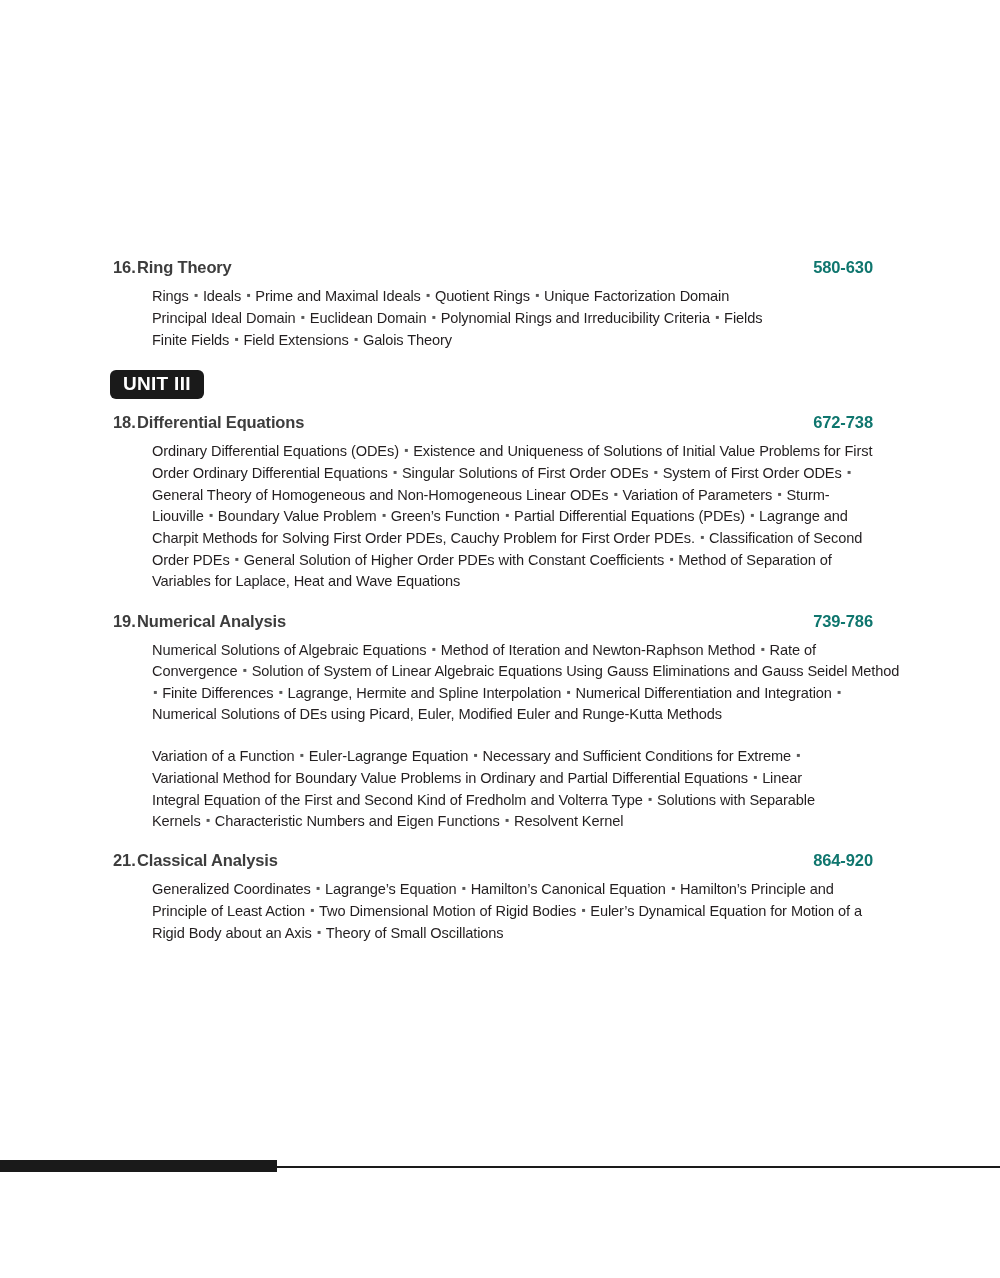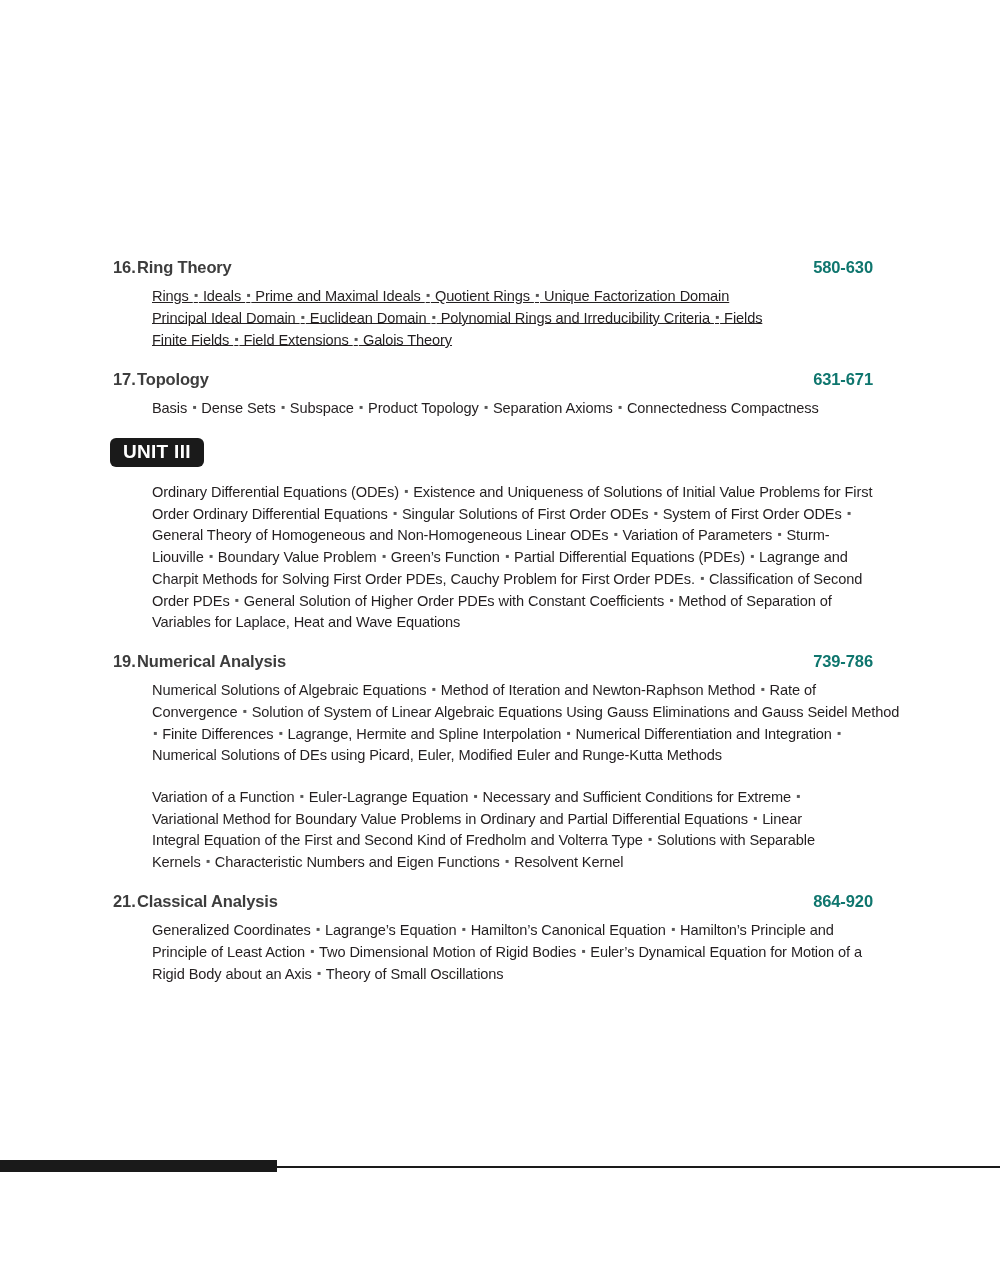--- a/index.html
+++ b/index.html
@@ -74,21 +74,21 @@
   .entry-desc {
     margin-left: 39px;
     font-size: 14.6px;
     line-height: 21.4px;
     color: #231f20;
     letter-spacing: -0.12px;
     text-align: left;
     word-spacing: 0.1px;
   }
   
-  .w-narrow  { width: 626px; text-decoration: underline; }
+  .w-narrow  { width: 626px; }
   .w-mid     { width: 700px; }
   .w-wide    { width: 722px; }
   .w-widest  { width: 748px; }
   .w-full    { width: 760px; }
 
   .sep {
     color: #5a5a5a;
     font-size: 12px;
     vertical-align: 1.5px;
     padding: 0 1px;
@@ -138,34 +138,31 @@
 
     <div class="entry">
       <div class="entry-head">
         <span class="entry-num">16.</span>
         <span class="entry-title">Ring Theory</span>
         <span class="entry-pages">580-630</span>
       </div>
       <div class="entry-desc w-narrow">Rings <span class="sep">▪</span> Ideals <span class="sep">▪</span> Prime and Maximal Ideals <span class="sep">▪</span>  Quotient Rings <span class="sep">▪</span> Unique Factorization Domain Principal Ideal Domain <span class="sep">▪</span> Euclidean Domain <span class="sep">▪</span> Polynomial Rings and Irreducibility Criteria <span class="sep">▪</span> Fields Finite Fields <span class="sep">▪</span> Field Extensions <span class="sep">▪</span>  Galois Theory</div>
     </div>
 
-    <div class="entry">
-      <div class="entry-head">
-        <span class="entry-num">17.</span>
-        <span class="entry-title">Topology</span>
-        <span class="entry-pages">631-671</span>
-      </div>
-      <div class="entry-desc w-full">Basis <span class="sep">▪</span> Dense Sets <span class="sep">▪</span> Subspace <span class="sep">▪</span> Product Topology <span class="sep">▪</span> Separation Axioms <span class="sep">▪</span>  Connectedness Compactness</div>
-    </div>
 
     <div class="unit-badge-wrap">
       <span class="unit-badge">UNIT III</span>
     </div>
 
     <div class="entry">
+      <div class="entry-head">
+        <span class="entry-num">18.</span>
+        <span class="entry-title">Differential Equations</span>
+        <span class="entry-pages">672-738</span>
+      </div>
       <div class="entry-desc w-wide">Ordinary Differential Equations (ODEs) <span class="sep">▪</span> Existence and Uniqueness of Solutions of Initial Value Problems for First Order Ordinary Differential Equations <span class="sep">▪</span> Singular Solutions of First Order ODEs <span class="sep">▪</span> System of First Order ODEs <span class="sep">▪</span> General Theory of Homogeneous and Non-Homogeneous Linear ODEs  <span class="sep">▪</span> Variation of Parameters <span class="sep">▪</span> Sturm-Liouville <span class="sep">▪</span> Boundary Value Problem <span class="sep">▪</span>  Green’s Function <span class="sep">▪</span> Partial Differential Equations (PDEs) <span class="sep">▪</span> Lagrange and Charpit Methods for Solving First Order PDEs, Cauchy Problem for First Order PDEs. <span class="sep">▪</span> Classification of Second Order PDEs <span class="sep">▪</span> General Solution of Higher Order PDEs with Constant Coefficients <span class="sep">▪</span> Method of Separation of Variables for Laplace, Heat and Wave Equations</div>
     </div>
 
     <div class="entry">
       <div class="entry-head">
         <span class="entry-num">19.</span>
         <span class="entry-title">Numerical Analysis</span>
         <span class="entry-pages">739-786</span>
       </div>
       <div class="entry-desc w-widest">Numerical Solutions of Algebraic Equations <span class="sep">▪</span> Method of Iteration and Newton-Raphson Method <span class="sep">▪</span> Rate of Convergence <span class="sep">▪</span> Solution of System of Linear Algebraic Equations Using Gauss Eliminations and Gauss Seidel Method <span class="sep">▪</span> Finite Differences <span class="sep">▪</span> Lagrange, Hermite and Spline Interpolation <span class="sep">▪</span> Numerical Differentiation and Integration <span class="sep">▪</span> Numerical Solutions of DEs using Picard, Euler, Modified Euler and Runge-Kutta Methods</div>

